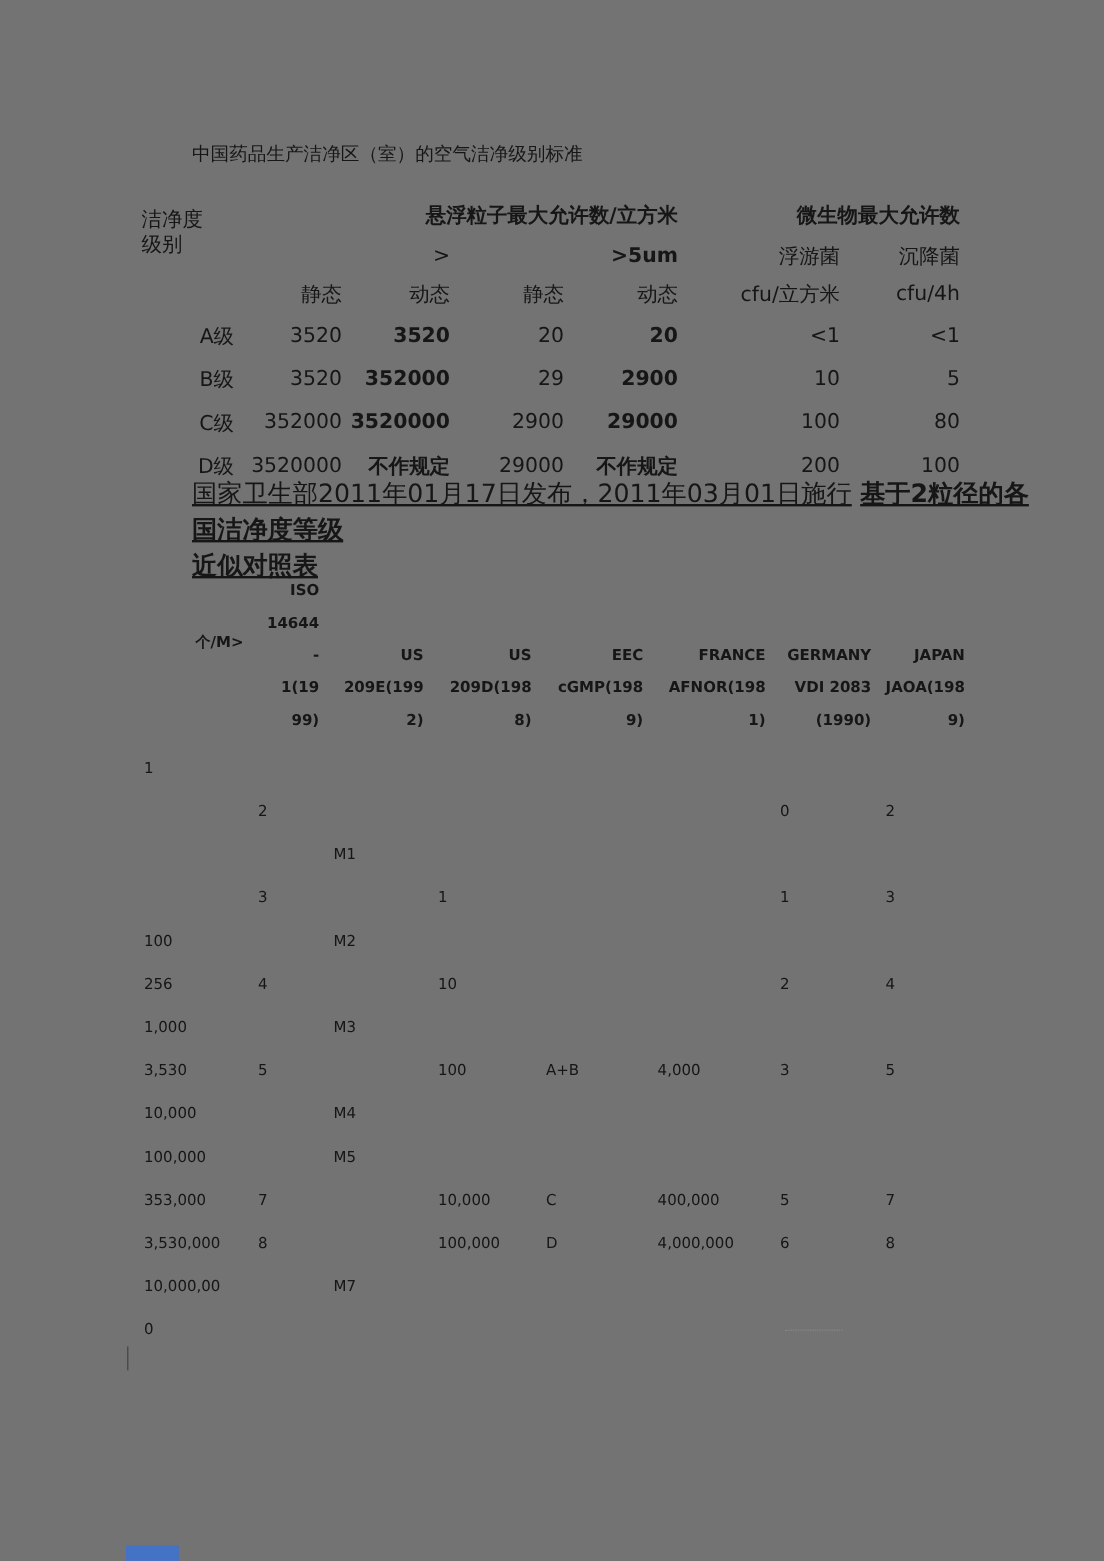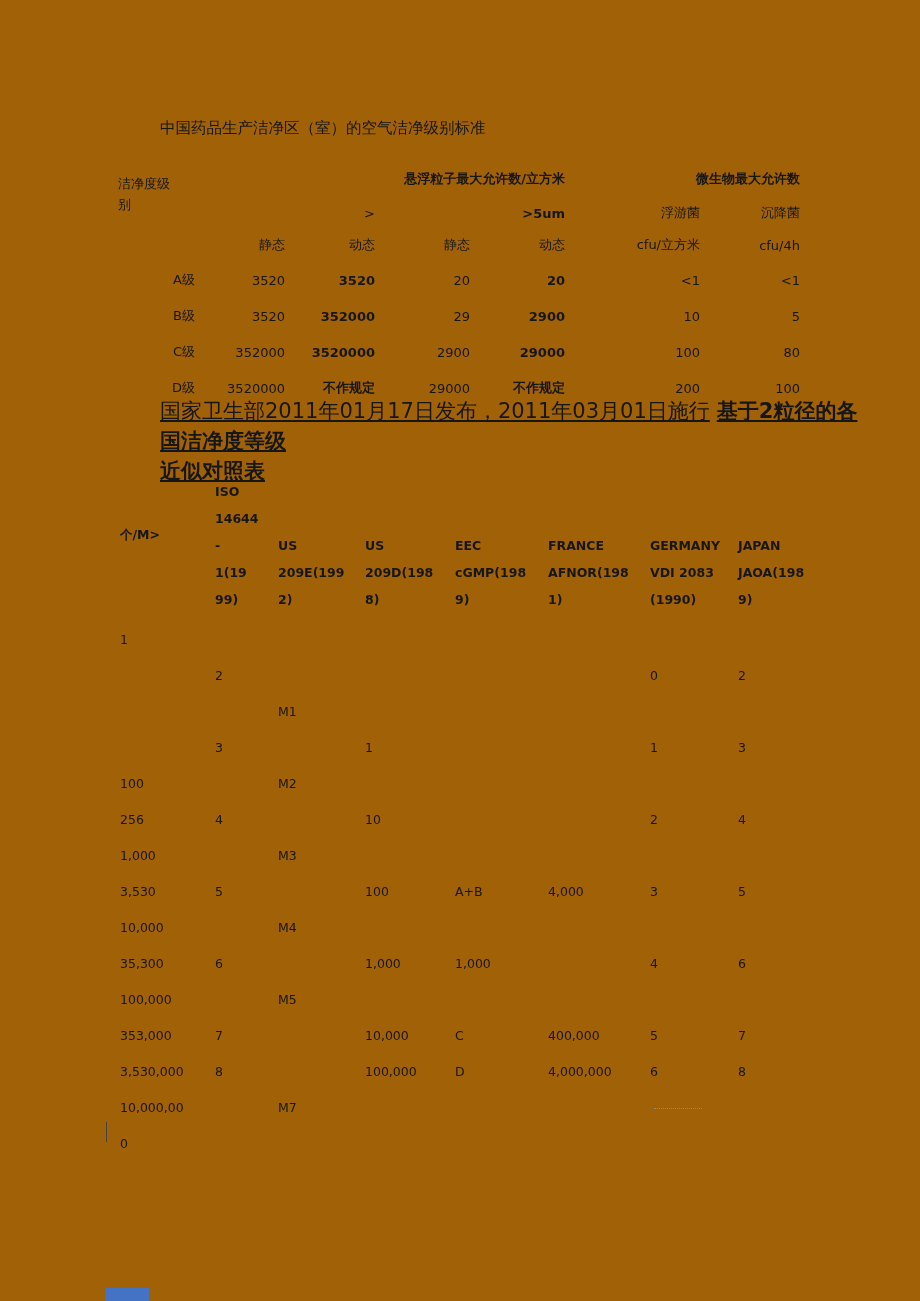--- a/index.html
+++ b/index.html
@@ -1,44 +1,44 @@
 <!DOCTYPE html>
 <html><head>
 <meta charset="utf-8">
 <style>
   html,body{margin:0;padding:0;background:#fff;}
   .page{
-    position:relative;width:920px;height:1301px;background:#a16207;overflow:hidden;
+    position:relative;width:920px;height:1301px;background:#737373;overflow:hidden;
     font-family:"DejaVu Sans","Liberation Sans",sans-serif;color:#161616;
   }
   .bold{font-weight:700;}
 
   
   .title{position:absolute;left:160px;top:118px;margin:0;font-size:15.5px;font-weight:400;color:#161616;}
 
   
-  #t1{position:absolute;left:110px;top:160px;border-collapse:collapse;table-layout:fixed;font-size:13px;color:#161616;}
+  #t1{position:absolute;left:110px;top:160px;border-collapse:collapse;table-layout:fixed;font-size:17px;color:#161616;}
   #t1 th,#t1 td{font-weight:400;text-align:right;vertical-align:middle;padding:0;}
   #t1 thead tr:nth-child(1){height:38px;}
   #t1 thead tr:nth-child(2){height:30px;}
   #t1 thead tr:nth-child(3){height:34px;}
   #t1 tbody tr{height:36px;}
   #t1 th.bold{font-weight:700;}
   #t1 tbody td:nth-child(3),#t1 tbody td:nth-child(5){font-weight:700;}
   .t1-label{text-align:left !important;}
   .t1-label span{display:inline-block;width:58px;padding-left:8px;line-height:21px;}
 
   
   .note{position:absolute;left:160px;top:396px;width:712px;margin:0;font-size:21px;line-height:30px;color:#161616;text-decoration:underline;}
   .note-bold{margin-left:7px;font-weight:700;white-space:pre-line;}
 
   
   #t2{position:absolute;left:110px;top:478px;border-collapse:collapse;table-layout:fixed;font-size:12.5px;color:#161616;}
   #t2 thead tr{height:100px;}
-  #t2 th{font-weight:700;text-align:left;vertical-align:bottom;white-space:pre-line;line-height:27px;padding:0 2px 8px 10px;}
+  #t2 th{font-weight:700;text-align:right;vertical-align:bottom;white-space:pre-line;line-height:27px;padding:0 2px 8px 10px;}
   #t2 th.c0{vertical-align:middle;padding-bottom:30px;}
   #t2 tbody tr{height:36px;}
   #t2 td{text-align:left;vertical-align:middle;font-weight:400;padding:0 0 0 10px;}
   
   #t2 tbody tr:nth-child(14) td:nth-child(7)::after{
     content:"";display:inline-block;width:48px;height:1px;margin-left:4px;
     border-bottom:1px dotted #8a8a8a;transform:translateY(-3px);
   }
 
   
@@ -244,30 +244,20 @@
           <td>10,000</td>
           <td></td>
           <td>M4</td>
           <td></td>
           <td></td>
           <td></td>
           <td></td>
           <td></td>
         </tr>
         <tr>
-          <td>35,300</td>
-          <td>6</td>
-          <td></td>
-          <td>1,000</td>
-          <td>1,000</td>
-          <td></td>
-          <td>4</td>
-          <td>6</td>
-        </tr>
-        <tr>
           <td>100,000</td>
           <td></td>
           <td>M5</td>
           <td></td>
           <td></td>
           <td></td>
           <td></td>
           <td></td>
         </tr>
         <tr>

